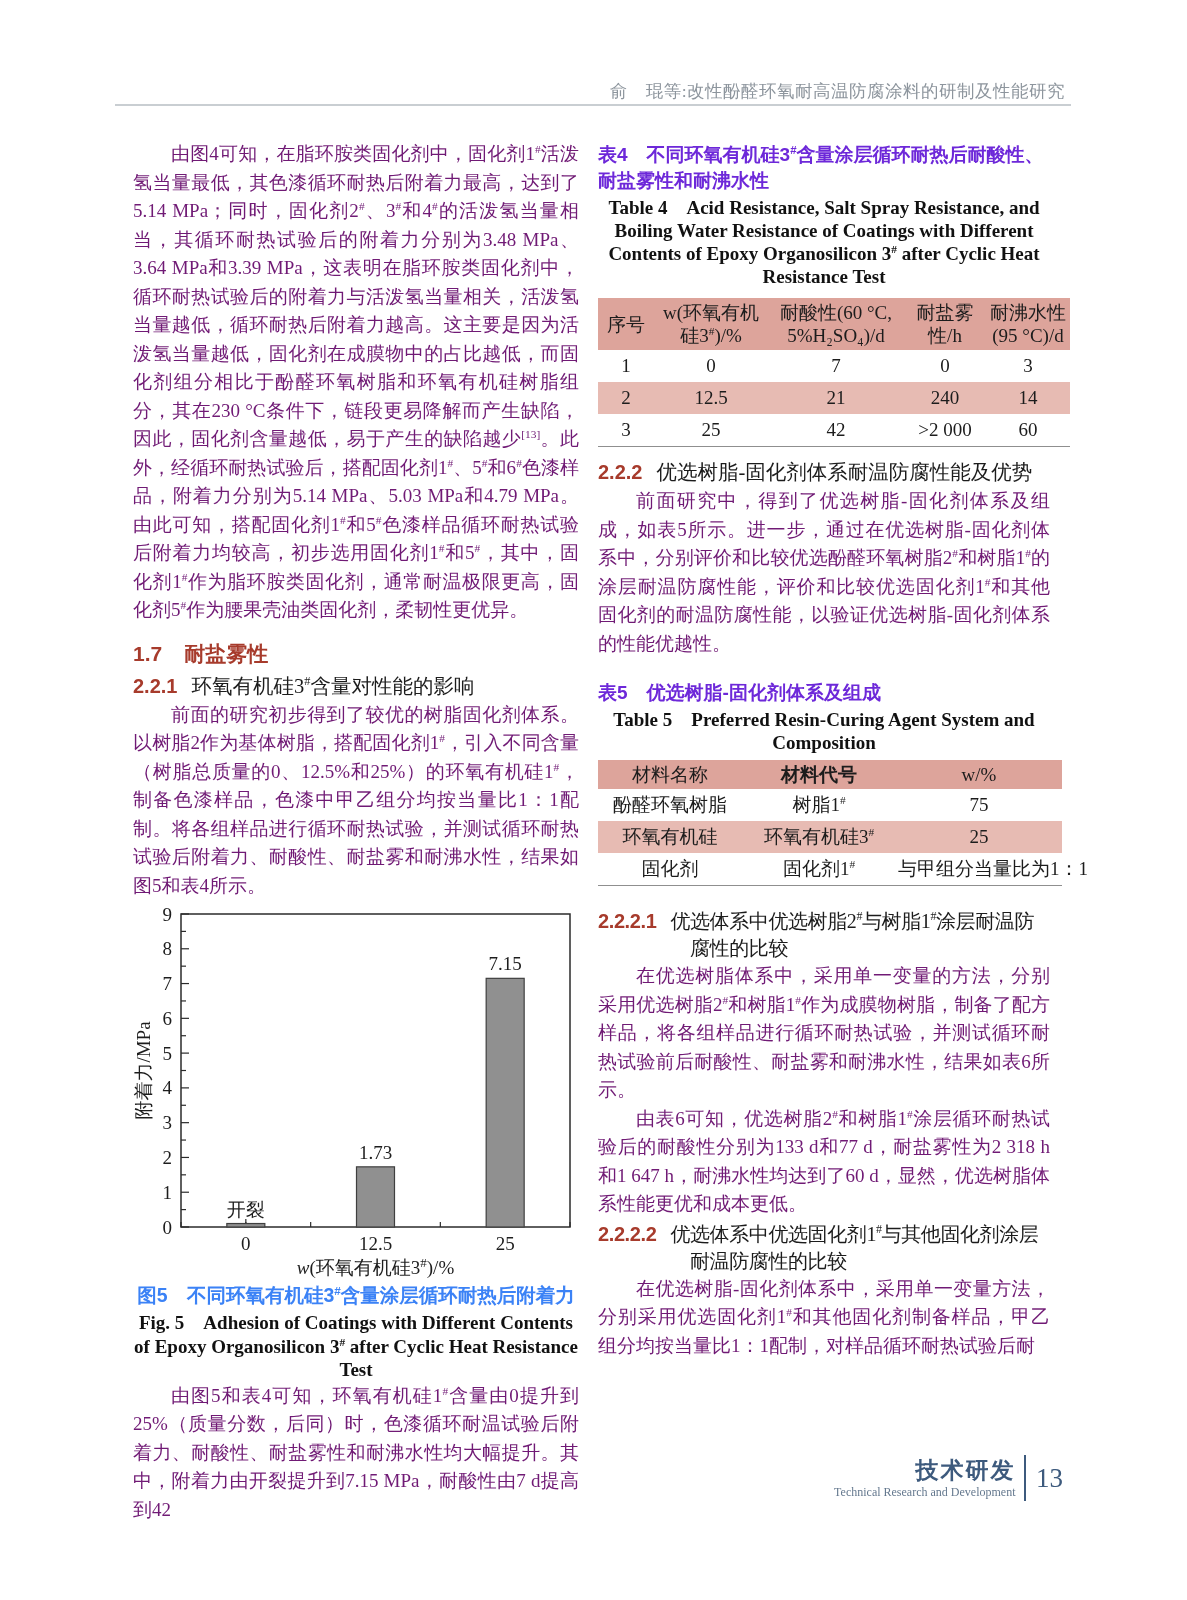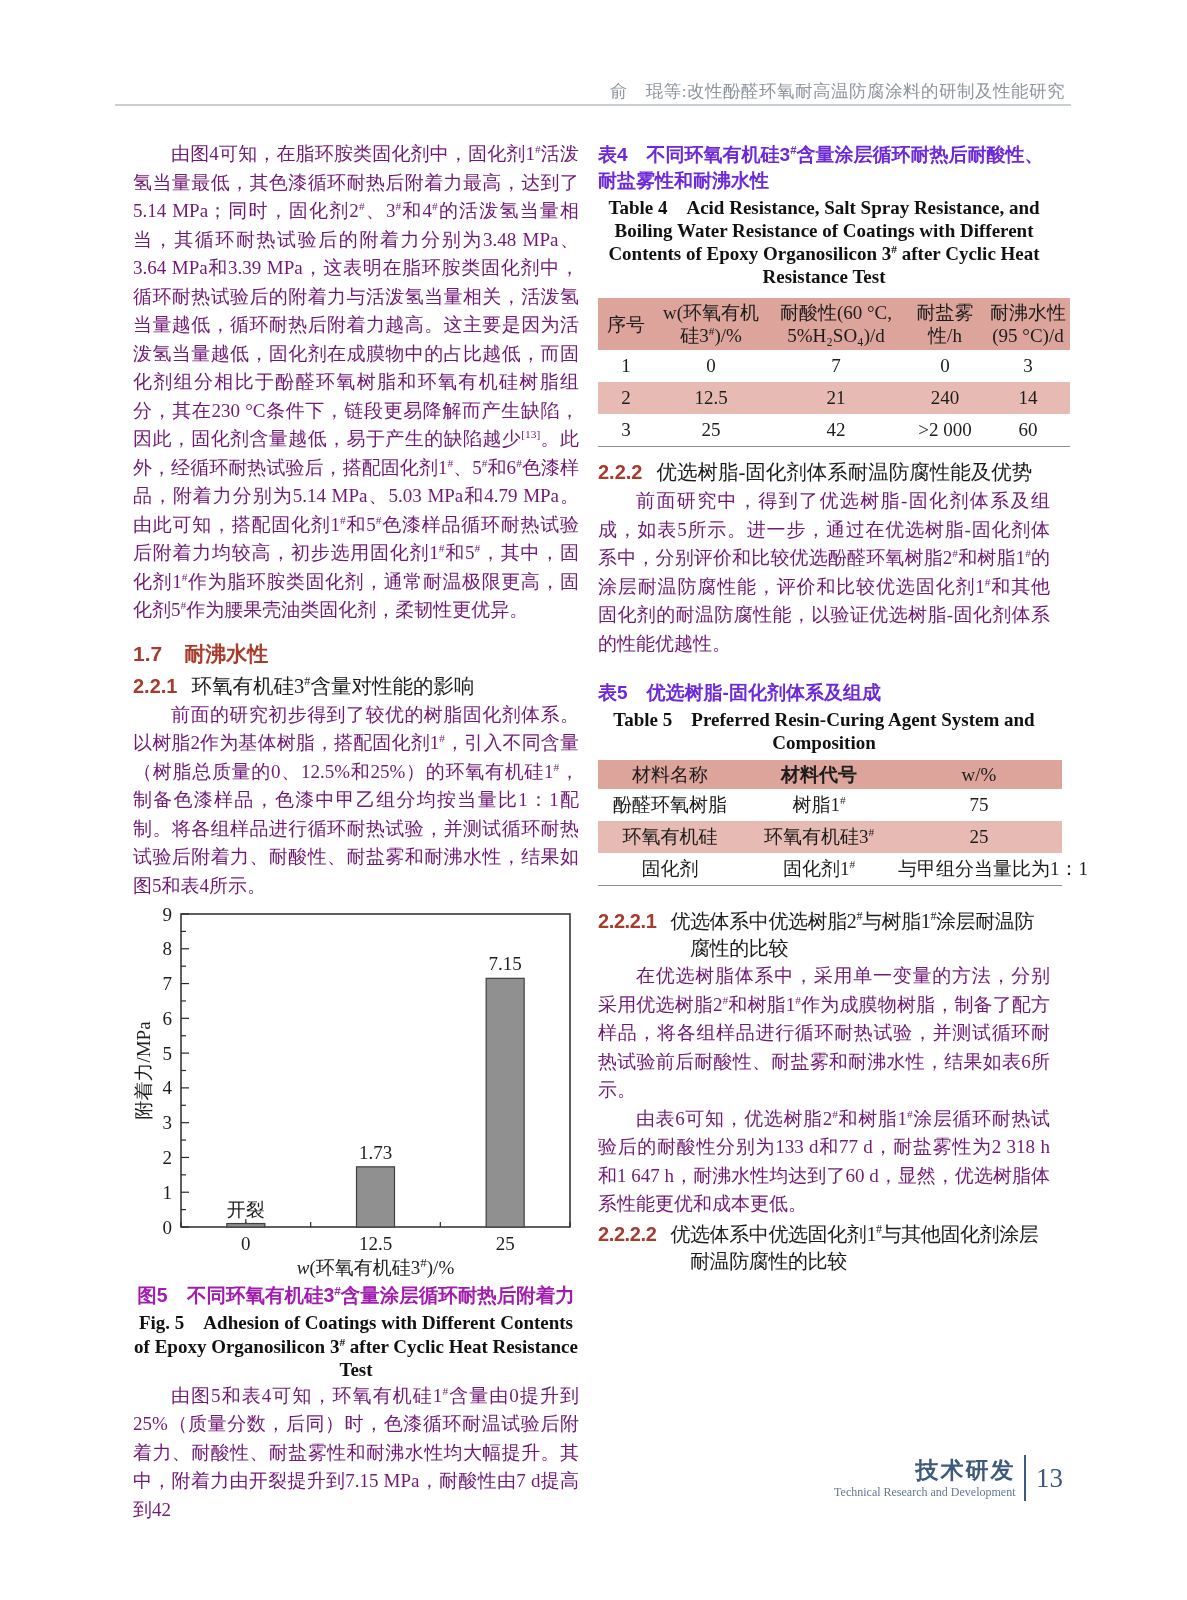--- a/index.html
+++ b/index.html
@@ -36,21 +36,21 @@
   .t4 th:nth-child(4){width:78px;}
   .t4 th:nth-child(5){width:80px;}
   .t5{margin-top:6px;}
   .t5 th:nth-child(1){width:140px;}
   .t5 th:nth-child(2){width:150px;font-weight:bold;}
   .t5 th:nth-child(3){width:162px;}
   .t5 td:last-child{white-space:nowrap;}
   .chart{margin-top:8px;width:446px;height:372px;}
   .chart text{font-family:"Liberation Serif",serif;font-size:19px;fill:#1d1d1d;}
   .cap-zh{font-family:"Liberation Sans",sans-serif;font-weight:bold;font-size:19.5px;
-      line-height:27px;text-align:center;color:#a21caf;margin-top:2px;}
+      line-height:27px;text-align:center;color:#3b82f6;margin-top:2px;}
   .cap-en{font-weight:bold;font-size:19px;line-height:23.5px;text-align:center;color:#111;margin-top:2px;} .m10{margin-top:10px;} .m16{margin-top:16px;} .m22{margin-top:22px;}
   .m8{margin-top:8px;} .m4{margin-top:4px;}
   .footer{position:absolute;top:1455px;right:136px;display:flex;align-items:center;}
   .f-left{text-align:right;}
   .f-zh{font-family:"Liberation Sans",sans-serif;font-weight:bold;font-size:23px;
       letter-spacing:2px;color:#3d5a7d;line-height:24px;}
   .f-en{font-size:12px;color:#64788e;margin-top:3px;line-height:14px;}
   .f-bar{width:2.5px;height:46px;background:#3d5a7d;margin:0 10px 0 8px;}
   .f-page{font-size:27px;color:#3d5a7d;}
 </style>
@@ -59,21 +59,21 @@
 
 <div class="page">
 
   <div class="running-head">俞　琨等:改性酚醛环氧耐高温防腐涂料的研制及性能研究</div>
   <div class="head-rule"></div>
 
   <div class="col col-left">
     <p class="body indent">由图4可知，在脂环胺类固化剂中，固化剂1<sup>#</sup>活泼氢当量最低，其色漆循环耐热后附着力最高，达到了5.14 MPa；同时，固化剂2<sup>#</sup>、3<sup>#</sup>和4<sup>#</sup>的活泼氢当量相当，其循环耐热试验后的附着力分别为3.48 MPa、3.64 MPa和3.39 MPa，这表明在脂环胺类固化剂中，循环耐热试验后的附着力与活泼氢当量相关，活泼氢当量越低，循环耐热后附着力越高。这主要是因为活泼氢当量越低，固化剂在成膜物中的占比越低，而固化剂组分相比于酚醛环氧树脂和环氧有机硅树脂组分，其在230 °C条件下，链段更易降解而产生缺陷，因此，固化剂含量越低，易于产生的缺陷越少<sup>[13]</sup>。此外，经循环耐热试验后，搭配固化剂1<sup>#</sup>、5<sup>#</sup>和6<sup>#</sup>色漆样品，附着力分别为5.14 MPa、5.03 MPa和4.79 MPa。由此可知，搭配固化剂1<sup>#</sup>和5<sup>#</sup>色漆样品循环耐热试验后附着力均较高，初步选用固化剂1<sup>#</sup>和5<sup>#</sup>，其中，固化剂1<sup>#</sup>作为脂环胺类固化剂，通常耐温极限更高，固化剂5<sup>#</sup>作为腰果壳油类固化剂，柔韧性更优异。</p>
 
     <div class="h2">
-      <span class="num">1.7</span><span class="t">耐沸水性</span>
+      <span class="num">1.7</span><span class="t">耐盐雾性</span>
     </div>
 
     <div class="h3">
       <span class="num">2.2.1</span><span class="t">环氧有机硅3<sup>#</sup>含量对性能的影响</span>
     </div>
 
     <p class="body indent">前面的研究初步得到了较优的树脂固化剂体系。以树脂2作为基体树脂，搭配固化剂1<sup>#</sup>，引入不同含量（树脂总质量的0、12.5%和25%）的环氧有机硅1<sup>#</sup>，制备色漆样品，色漆中甲乙组分均按当量比1：1配制。将各组样品进行循环耐热试验，并测试循环耐热试验后附着力、耐酸性、耐盐雾和耐沸水性，结果如图5和表4所示。</p>
 
     <div class="chart" id="fig5-chart"><svg width="446" height="372" viewBox="0 0 446 372" xmlns="http://www.w3.org/2000/svg">
           <rect x="48" y="6" width="389" height="313" fill="none" stroke="#2b2b2b" stroke-width="1.5"></rect>
@@ -215,20 +215,21 @@
       <span class="num">2.2.2.1</span><span class="t">优选体系中优选树脂2<sup>#</sup>与树脂1<sup>#</sup>涂层耐温防腐性的比较</span>
     </div>
 
     <p class="body indent m4">在优选树脂体系中，采用单一变量的方法，分别采用优选树脂2<sup>#</sup>和树脂1<sup>#</sup>作为成膜物树脂，制备了配方样品，将各组样品进行循环耐热试验，并测试循环耐热试验前后耐酸性、耐盐雾和耐沸水性，结果如表6所示。</p>
     <p class="body indent">由表6可知，优选树脂2<sup>#</sup>和树脂1<sup>#</sup>涂层循环耐热试验后的耐酸性分别为133 d和77 d，耐盐雾性为2 318 h和1 647 h，耐沸水性均达到了60 d，显然，优选树脂体系性能更优和成本更低。</p>
 
     <div class="h4">
       <span class="num">2.2.2.2</span><span class="t">优选体系中优选固化剂1<sup>#</sup>与其他固化剂涂层耐温防腐性的比较</span>
     </div>
 
+    <p class="body indent">在优选树脂-固化剂体系中，采用单一变量方法，分别采用优选固化剂1<sup>#</sup>和其他固化剂制备样品，甲乙组分均按当量比1：1配制，对样品循环耐热试验后耐</p>
   </div>
 
   <div class="footer">
     <div class="f-left">
       <div class="f-zh">技术研发</div>
       <div class="f-en">Technical Research and Development</div>
     </div>
     <div class="f-bar"></div>
     <div class="f-page">13</div>
   </div>

